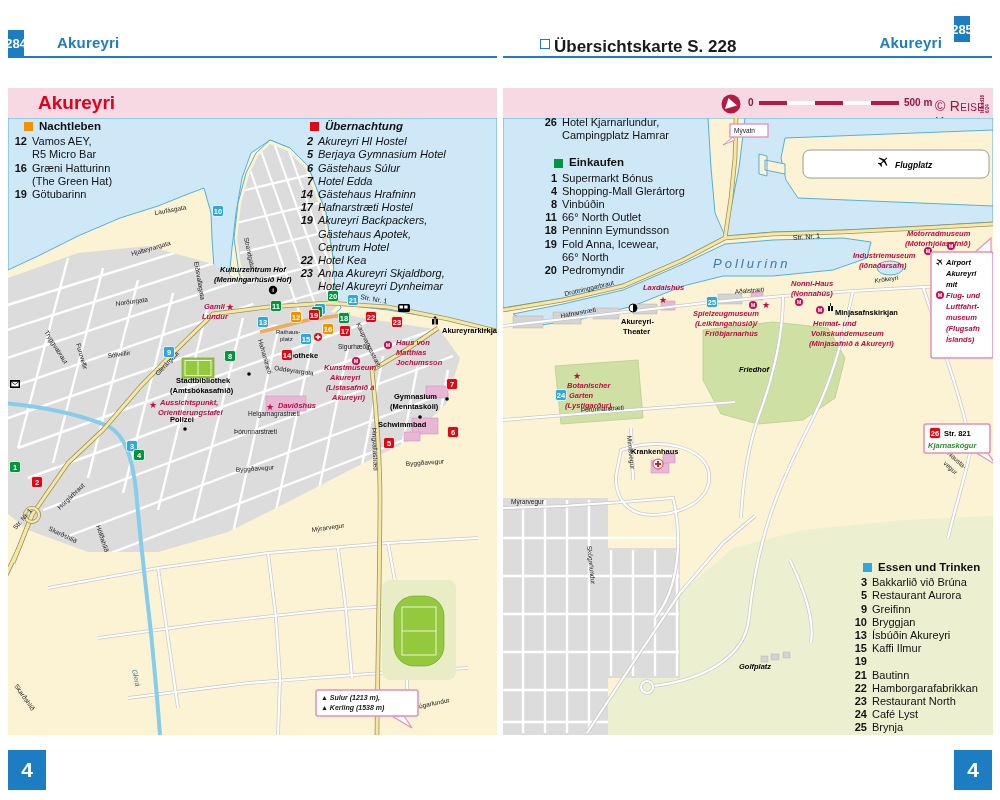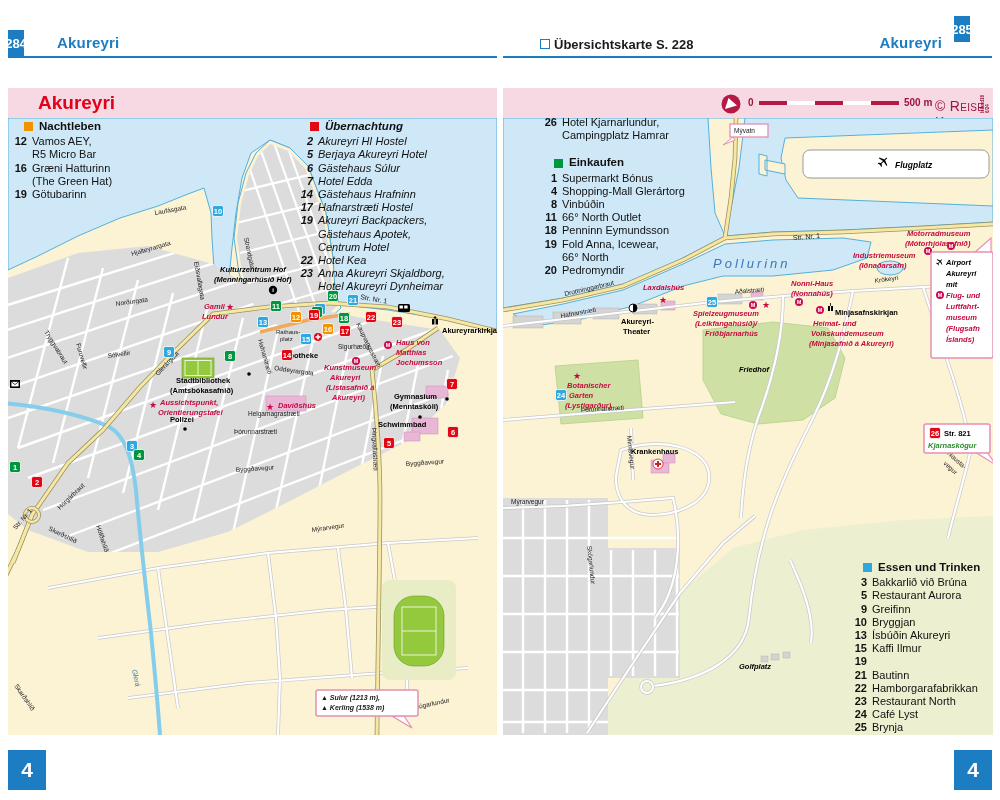--- a/index.html
+++ b/index.html
@@ -2,21 +2,21 @@
 <html><head>
 <meta charset="utf-8">
 <style>
   html,body{margin:0;padding:0;background:#fff;}
   body{width:1000px;height:800px;position:relative;font-family:"Liberation Sans",sans-serif;-webkit-font-smoothing:antialiased;}
   .abs{position:absolute;}
   
   .pgnum{background:#1d7dc2;color:#fff;font-weight:bold;font-size:13px;width:16px;height:26px;display:flex;align-items:center;justify-content:center;}
   .hdr-title{color:#1d7dc2;font-weight:bold;font-size:15px;letter-spacing:.2px;}
   .hdr-rule{background:#1d7dc2;height:2px;}
-  .hdr-ref{color:#1a1a1a;font-weight:bold;font-size:13px;}
+  .hdr-ref{color:#1a1a1a;font-weight:bold;font-size:17px;}
   .hdr-sq{width:8px;height:8px;border:1.5px solid #1d7dc2;background:#fff;}
   
   .titlebar{background:#f7d9e4;height:30px;}
   .maptitle{color:#e2001a;font-weight:bold;font-size:19px;}
   
   .corner{background:#1d7dc2;color:#fff;font-weight:bold;font-size:21px;width:38px;height:40px;display:flex;align-items:center;justify-content:center;}
   
   .legend{font-size:11px;line-height:13.2px;color:#111;}
   .lhead{display:flex;align-items:center;gap:6px;font-weight:bold;font-size:11.5px;margin:2px 0 2px 14px;}
   .lsq{width:9px;height:9px;display:inline-block;}
@@ -403,21 +403,21 @@
         <div class="lrow">
           <span class="lnum">2</span>
           <span class="ltxt">
             <div>Akureyri HI Hostel</div>
           </span>
         </div>
 
         <div class="lrow">
           <span class="lnum">5</span>
           <span class="ltxt">
-            <div>Berjaya Akureyri Hotel</div>
+            <div>Berjaya Gymnasium Hotel</div>
           </span>
         </div>
 
         <div class="lrow">
           <span class="lnum">6</span>
           <span class="ltxt">
             <div>Gästehaus Súlur</div>
           </span>
         </div>
 

